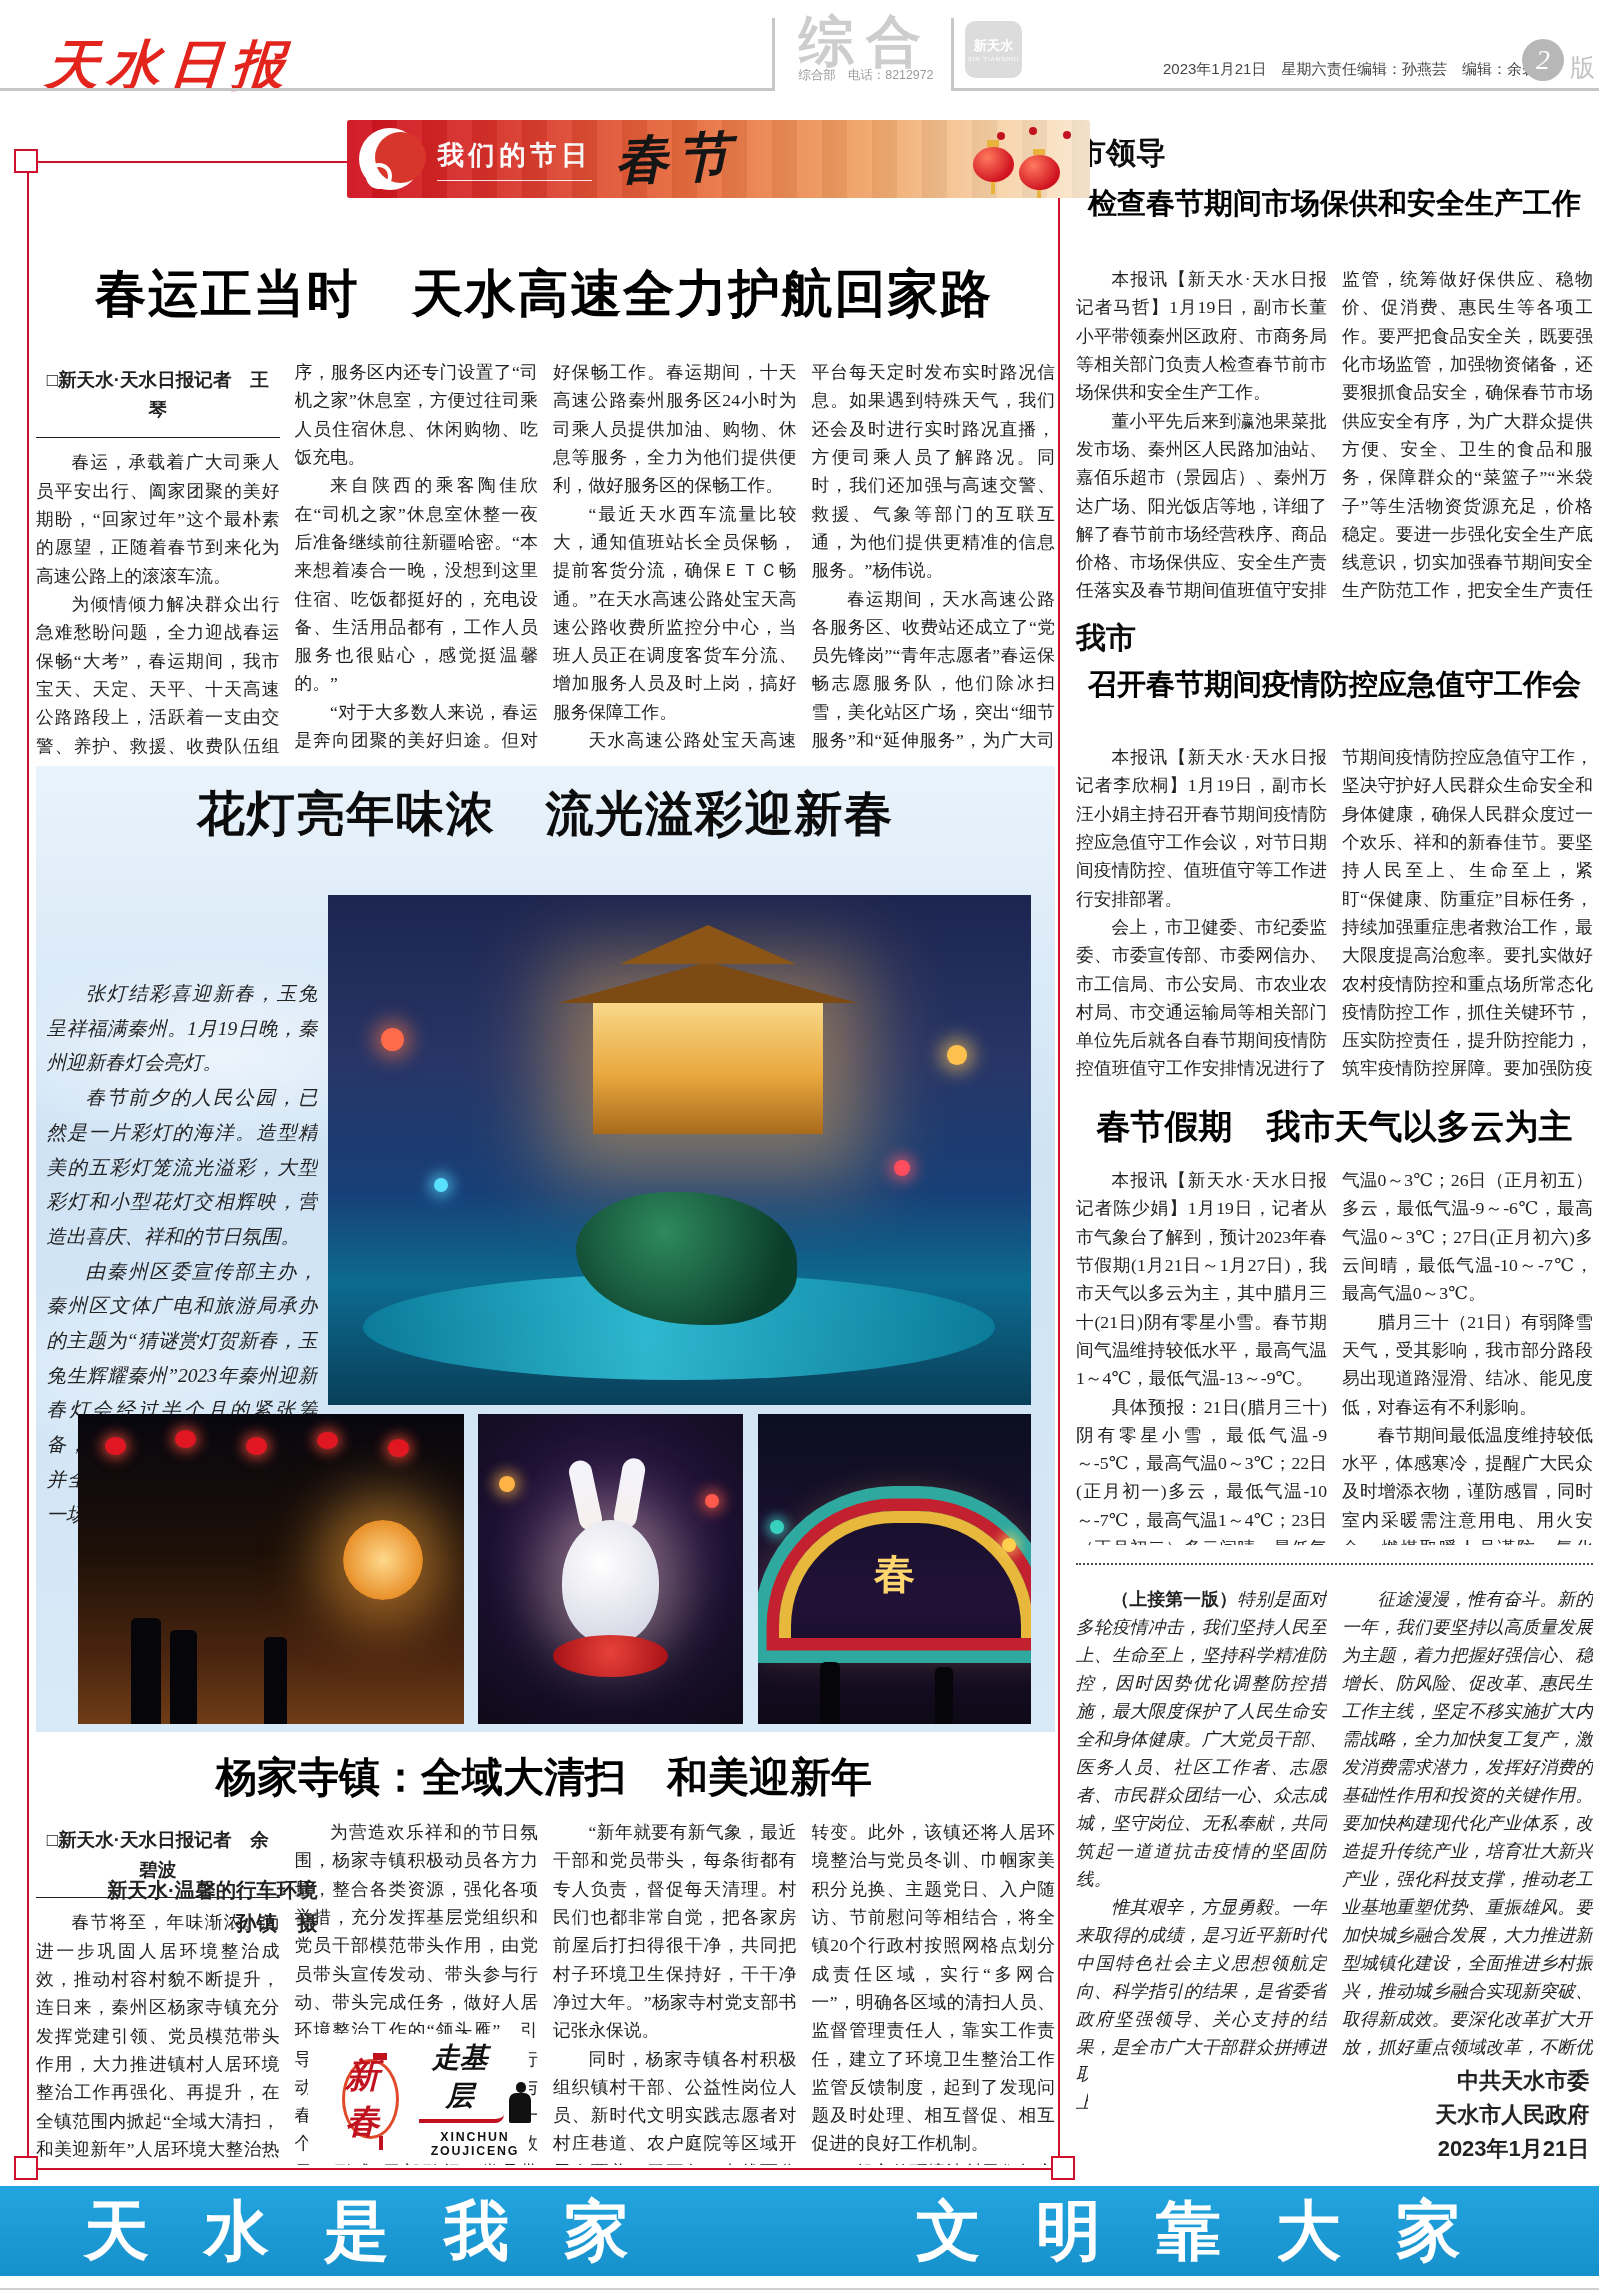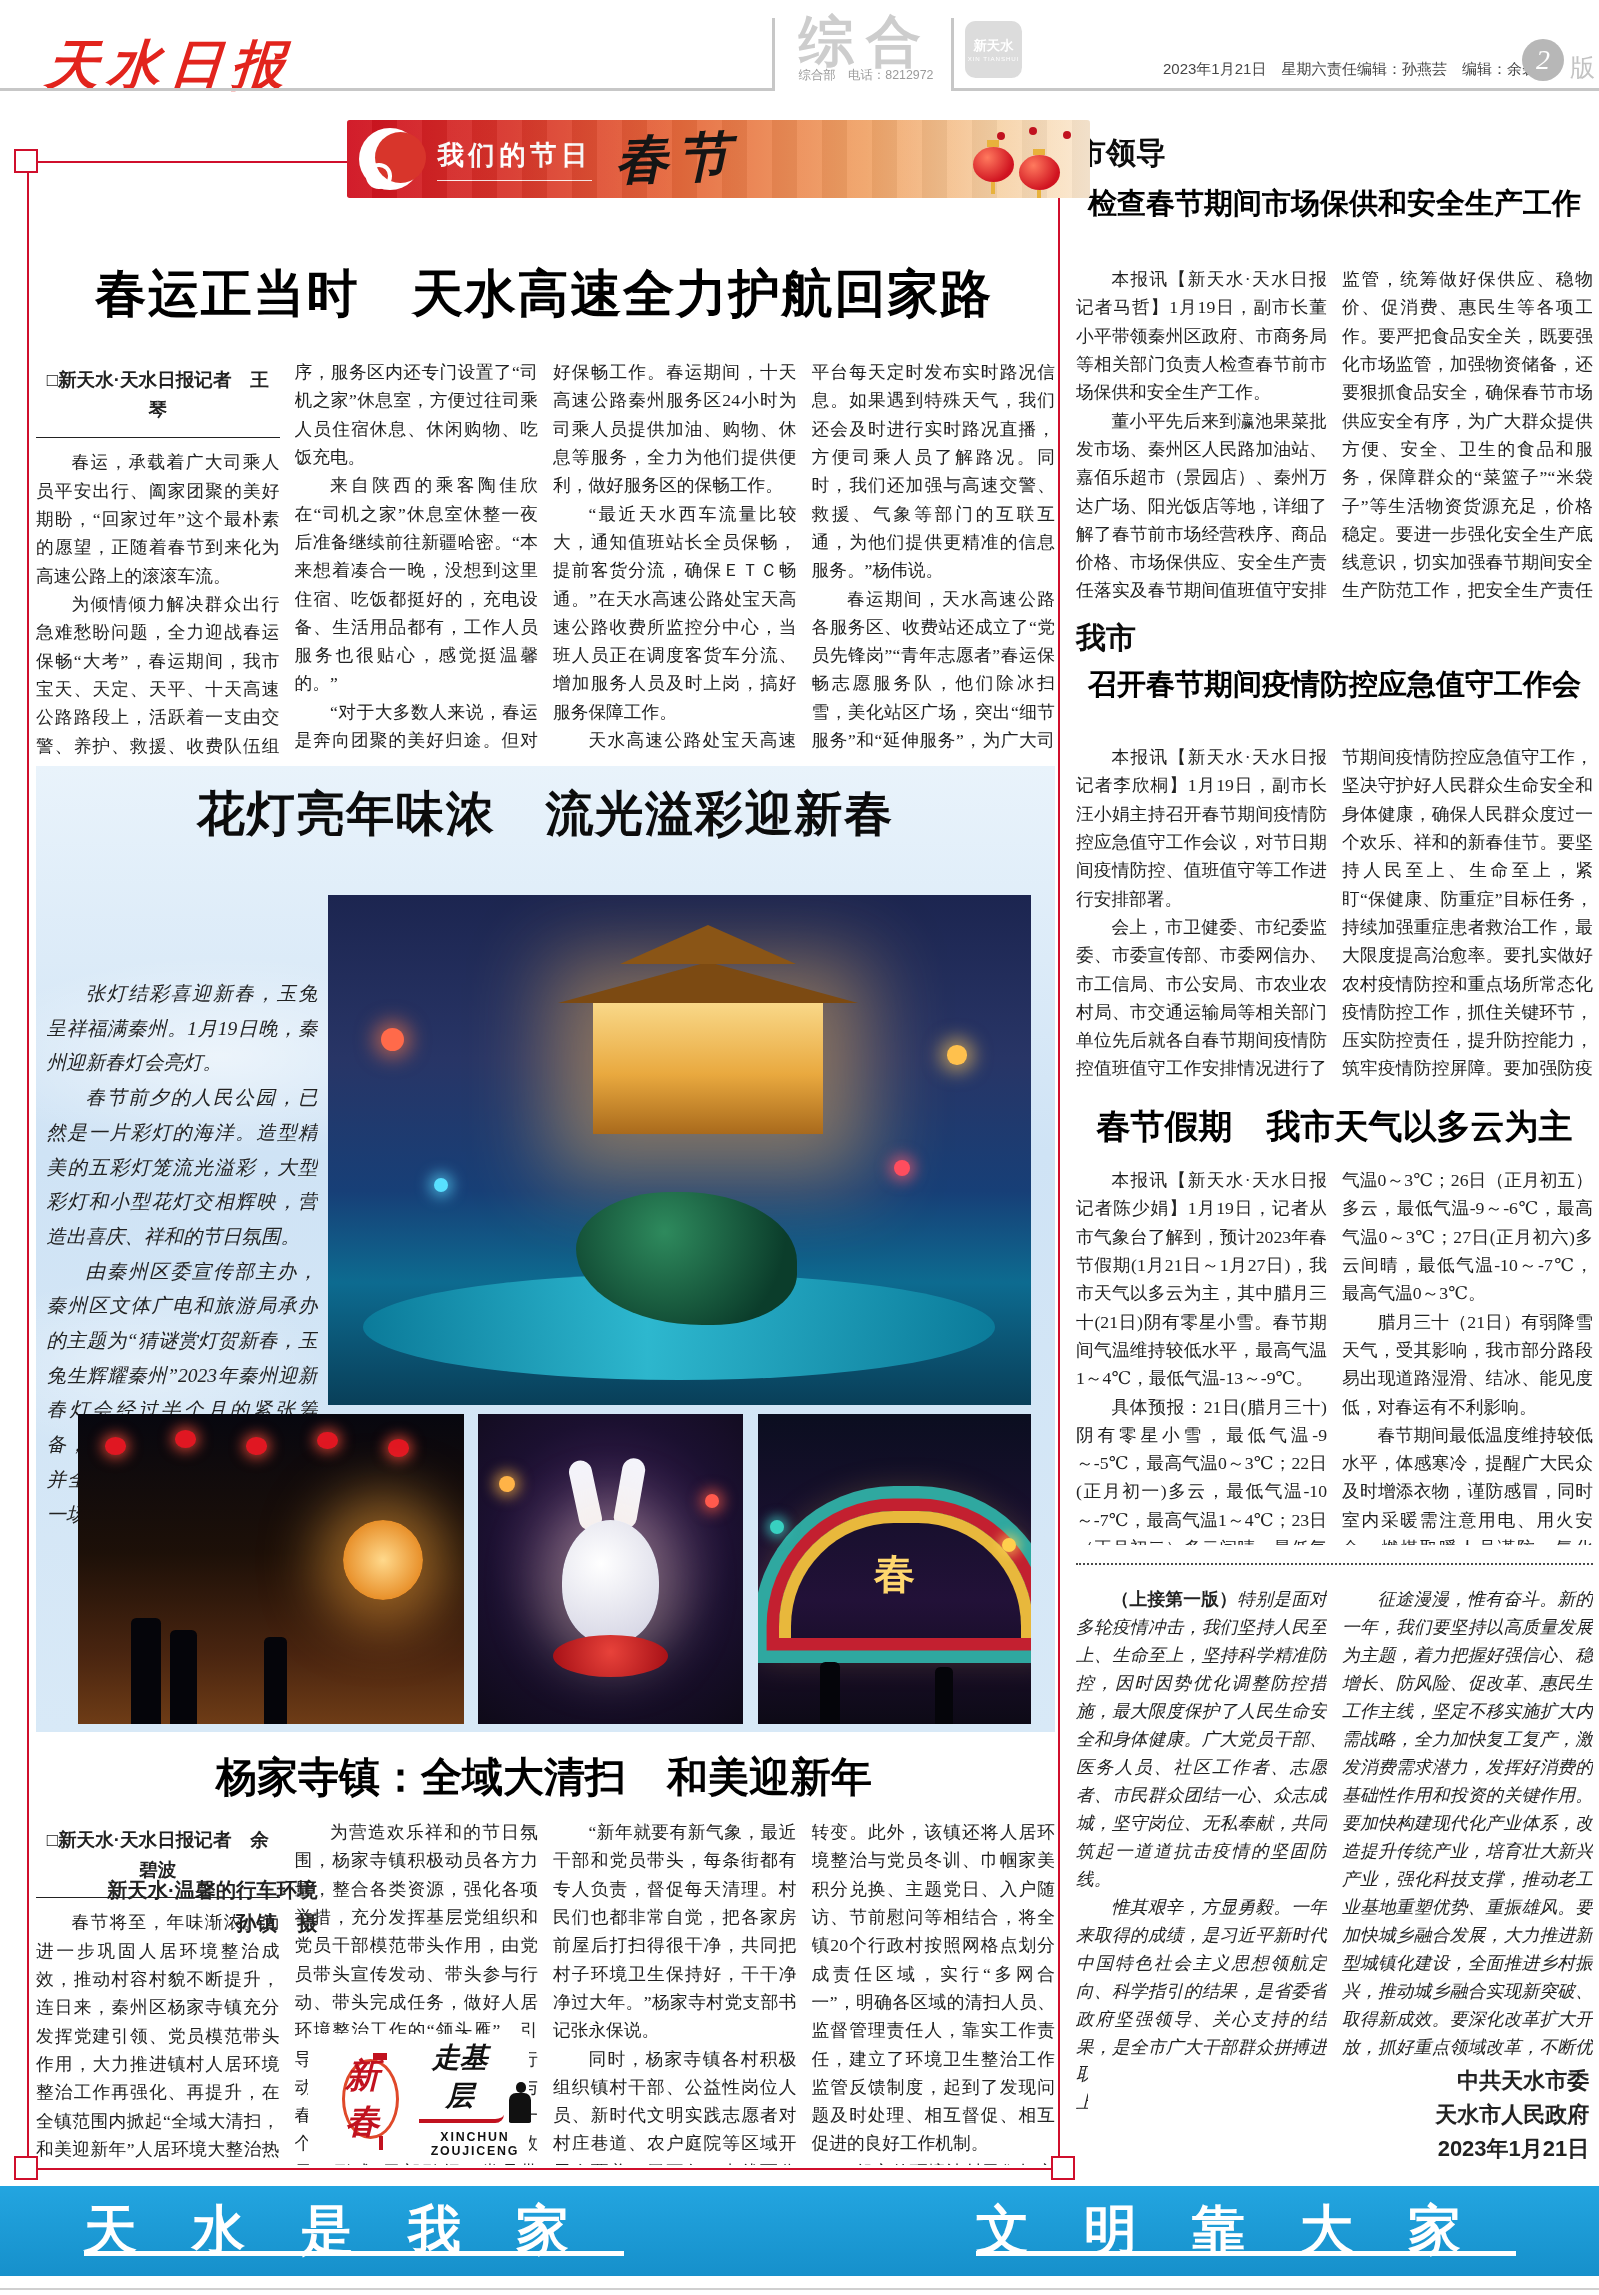--- a/index.html
+++ b/index.html
@@ -130,21 +130,21 @@
   .rbody{left:1076px;width:517px;}
   .dotline{left:1076px;top:1563px;width:517px;border-top:2.7px dotted #4a4a4a;}
   .cont-body{font-size:17.7px;line-height:1.58;}
   .cont-body b{font-style:normal;font-family:"Liberation Sans","DejaVu Sans",sans-serif;}
   .signature{left:1088px;top:2060px;width:496px;text-align:right;font-weight:bold;font-size:22px;
              line-height:1.55;background:#fff;padding:3.5px 5.3px;}
 
   
   .bluebanner{left:0;top:2186px;width:1600px;height:90px;background:linear-gradient(180deg,#23a5e0,#1690cb);
               display:flex;align-items:center;justify-content:space-between;padding:0 84px;box-sizing:border-box;}
-  .bluebanner span{color:#fff;font-size:53px;font-weight:bold;letter-spacing:55px;white-space:nowrap;text-decoration:underline;}
+  .bluebanner span{color:#fff;font-size:65px;font-weight:bold;letter-spacing:55px;white-space:nowrap;}
   .bottomline{left:0;top:2288px;width:1600px;height:1.8px;background:#cfcfcf;}
 </style>
 </head>
 <body>
 
 <div class="page">
 
   <div class="abs masthead">天水日报</div>
   <div class="abs hrule" style="left:0;width:772px;"></div>
   <div class="abs hrule" style="left:954px;width:646px;"></div>

